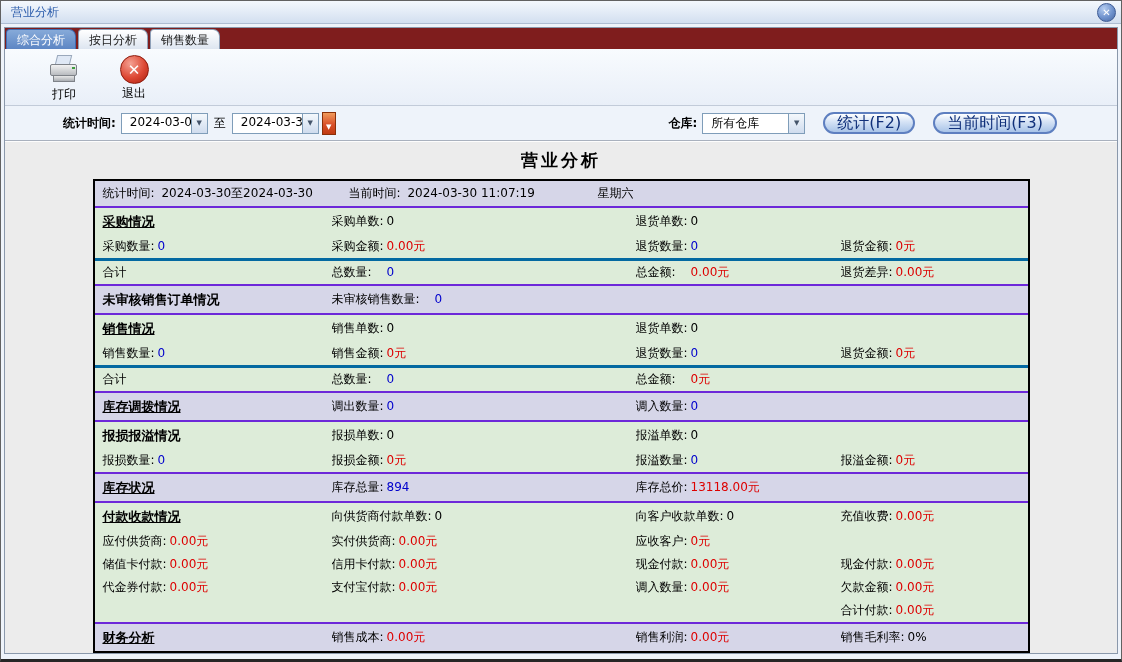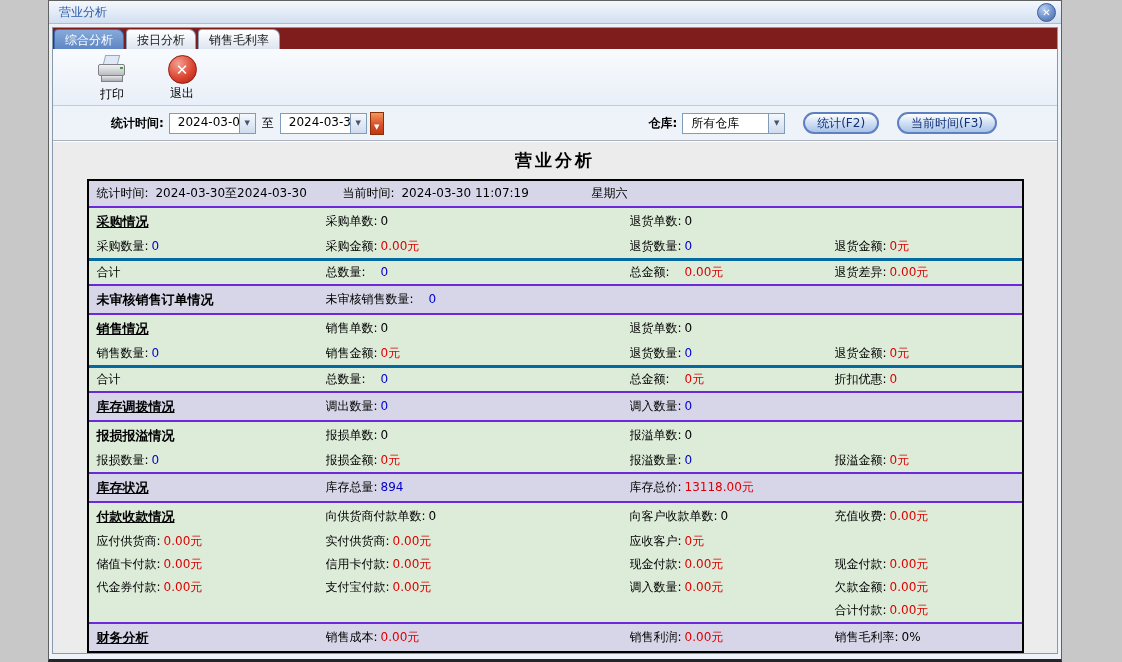--- a/index.html
+++ b/index.html
@@ -1,18 +1,18 @@
 <!DOCTYPE html>
 <html><head>
 <meta charset="utf-8">
 <style>
   * { margin:0; padding:0; box-sizing:border-box; }
   body { background:#c8c8c8; font-family:"DejaVu Sans","Liberation Sans",sans-serif; }
-  .window { position:relative; width:1014px; height:662px; background:#eef3fa;
-            border:1px solid #616161; border-bottom:3px solid #262626; overflow:hidden;margin-left:48px; }
+  .window { position:relative; width:1122px; height:662px; background:#eef3fa;
+            border:1px solid #616161; border-bottom:3px solid #262626; overflow:hidden; }
 
   
   .titlebar { height:23px; background:linear-gradient(#f4f8fd,#d3dff0); display:flex;
               align-items:center; padding:0 5px 0 10px; border-bottom:1px solid #aebdd2; }
   .titlebar .title { color:#2b5cab; font-size:12px; }
   .close-btn { margin-left:auto; width:19px; height:19px; border-radius:50%;
                background:radial-gradient(circle at 35% 28%, #b5cdf0, #6e91cc 55%, #49679f);
                border:1px solid #3c5a94; color:#fff; font-size:10px; font-weight:bold;
                display:flex; align-items:center; justify-content:center; cursor:pointer; }
 
@@ -54,21 +54,21 @@
   .combo .arrow { width:16px; background:linear-gradient(#f4f8fc,#cfdcee); border-left:1px solid #7f9db9;
                   display:flex; align-items:center; justify-content:center; font-size:7px; color:#44546a; }
   .date-combo .val { width:66px; }
   .wh-combo .val { width:82px; }
   .to-label { margin:0 6px; }
   .preset-btn { width:14px; height:23px; margin-left:3px; border:1px solid #8a2f08; cursor:pointer;
                 background:linear-gradient(#f09a5a,#d9502a 55%,#c03a10); color:#fff; font-size:7px;
                 display:flex; align-items:flex-end; justify-content:center; padding-bottom:3px; }
   .spacer { margin-left:auto; }
   .pill { height:22px; padding:0 12px; margin-left:18px; border-radius:11px; border:2px solid #5e7fc0;
-          background:linear-gradient(#ffffff,#d4e2f5 45%,#a9c4e8); color:#10307a; font-size:12px;
+          background:linear-gradient(#ffffff,#d4e2f5 45%,#a9c4e8); color:#10307a; font-size:16px;
           display:flex; align-items:center; cursor:pointer; white-space:nowrap; }
 
   
   .content { flex:1; background:#ececec; border-top:1px solid #fdfdfd; overflow:hidden; }
   .report-title { text-align:center; font-size:17px; font-weight:bold; color:#000;
                   margin-top:7px; letter-spacing:3px; }
   .rtable { width:937px; margin:7px auto 0 auto; border:2px solid #000; font-size:12px; background:#ddecd9; }
   .trow { display:grid; grid-template-columns:237px 304px 205px 187px; padding:3px 0; }
   .trow.rsec { padding:5px 0 4px 0; }
   .bg-green { background:#ddecd9; }
@@ -97,21 +97,21 @@
   <div class="titlebar">
     <span class="title">营业分析</span>
     <div class="close-btn">✕</div>
   </div>
 
   <div class="frame">
 
     <div class="tabs">
       <div class="tab active">综合分析</div>
       <div class="tab">按日分析</div>
-      <div class="tab">销售毛利率</div>
+      <div class="tab">销售数量</div>
     </div>
 
     <div class="toolbar">
       <div class="toolbtn">
         <div class="printer-icon">
           <div class="paper"></div>
             <div class="body"></div>
             <div class="tray"></div>
             <div class="led"></div>
         </div>
@@ -194,21 +194,20 @@
           <div class="trow bg-green">
             <div class="tcell"><span class="lbl">销售数量:</span><span class="val blue">0</span></div>
             <div class="tcell"><span class="lbl">销售金额:</span><span class="val red">0元</span></div>
             <div class="tcell"><span class="lbl">退货数量:</span><span class="val blue">0</span></div>
             <div class="tcell"><span class="lbl">退货金额:</span><span class="val red">0元</span></div>
           </div>
           <div class="trow bg-green bt-thin">
             <div class="tcell"><span class="lbl">合计</span></div>
             <div class="tcell"><span class="lbl">总数量:</span><span class="val blue wide">0</span></div>
             <div class="tcell"><span class="lbl">总金额:</span><span class="val red wide">0元</span></div>
-            <div class="tcell"><span class="lbl">折扣优惠:</span><span class="val red">0</span></div>
           </div>
           <div class="trow bg-lavender bt-thick rsec">
             <div class="tcell"><span class="secname und">库存调拨情况</span></div>
             <div class="tcell"><span class="lbl">调出数量:</span><span class="val blue">0</span></div>
             <div class="tcell"><span class="lbl">调入数量:</span><span class="val blue">0</span></div>
           </div>
           <div class="trow bg-green bt-thick rsec">
             <div class="tcell"><span class="secname">报损报溢情况</span></div>
             <div class="tcell"><span class="lbl">报损单数:</span><span class="val black">0</span></div>
             <div class="tcell"><span class="lbl">报溢单数:</span><span class="val black">0</span></div>

